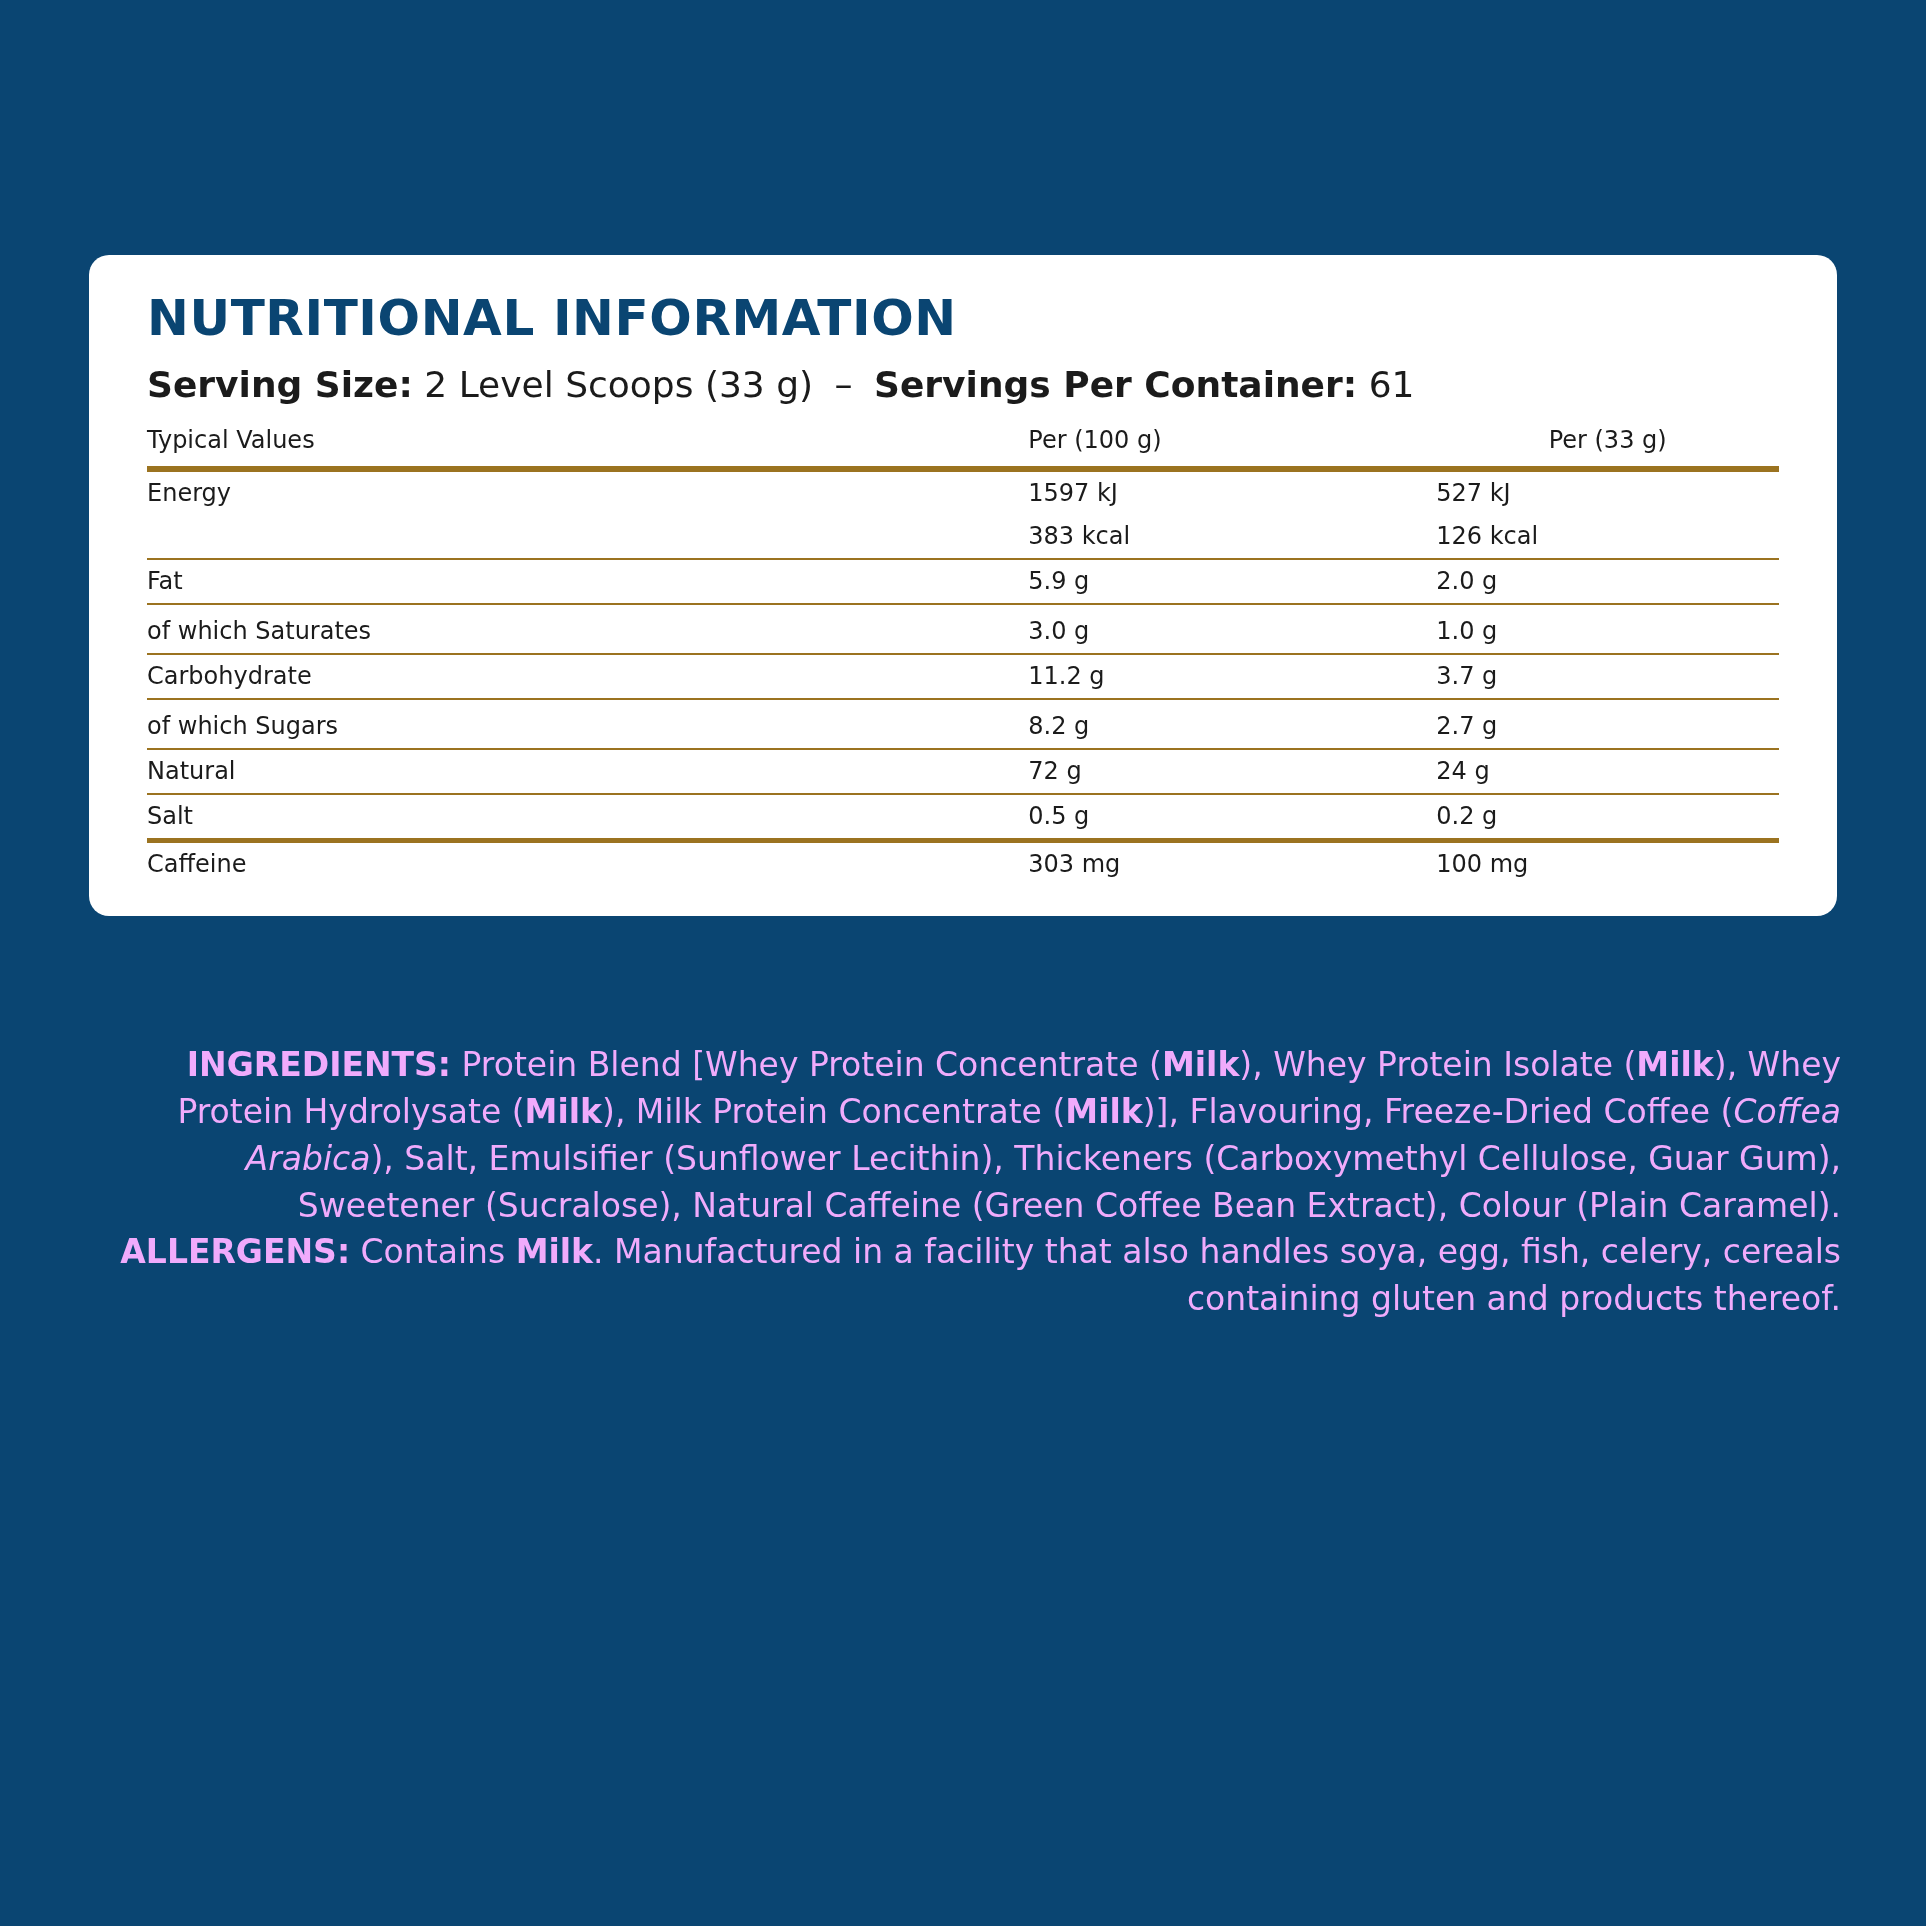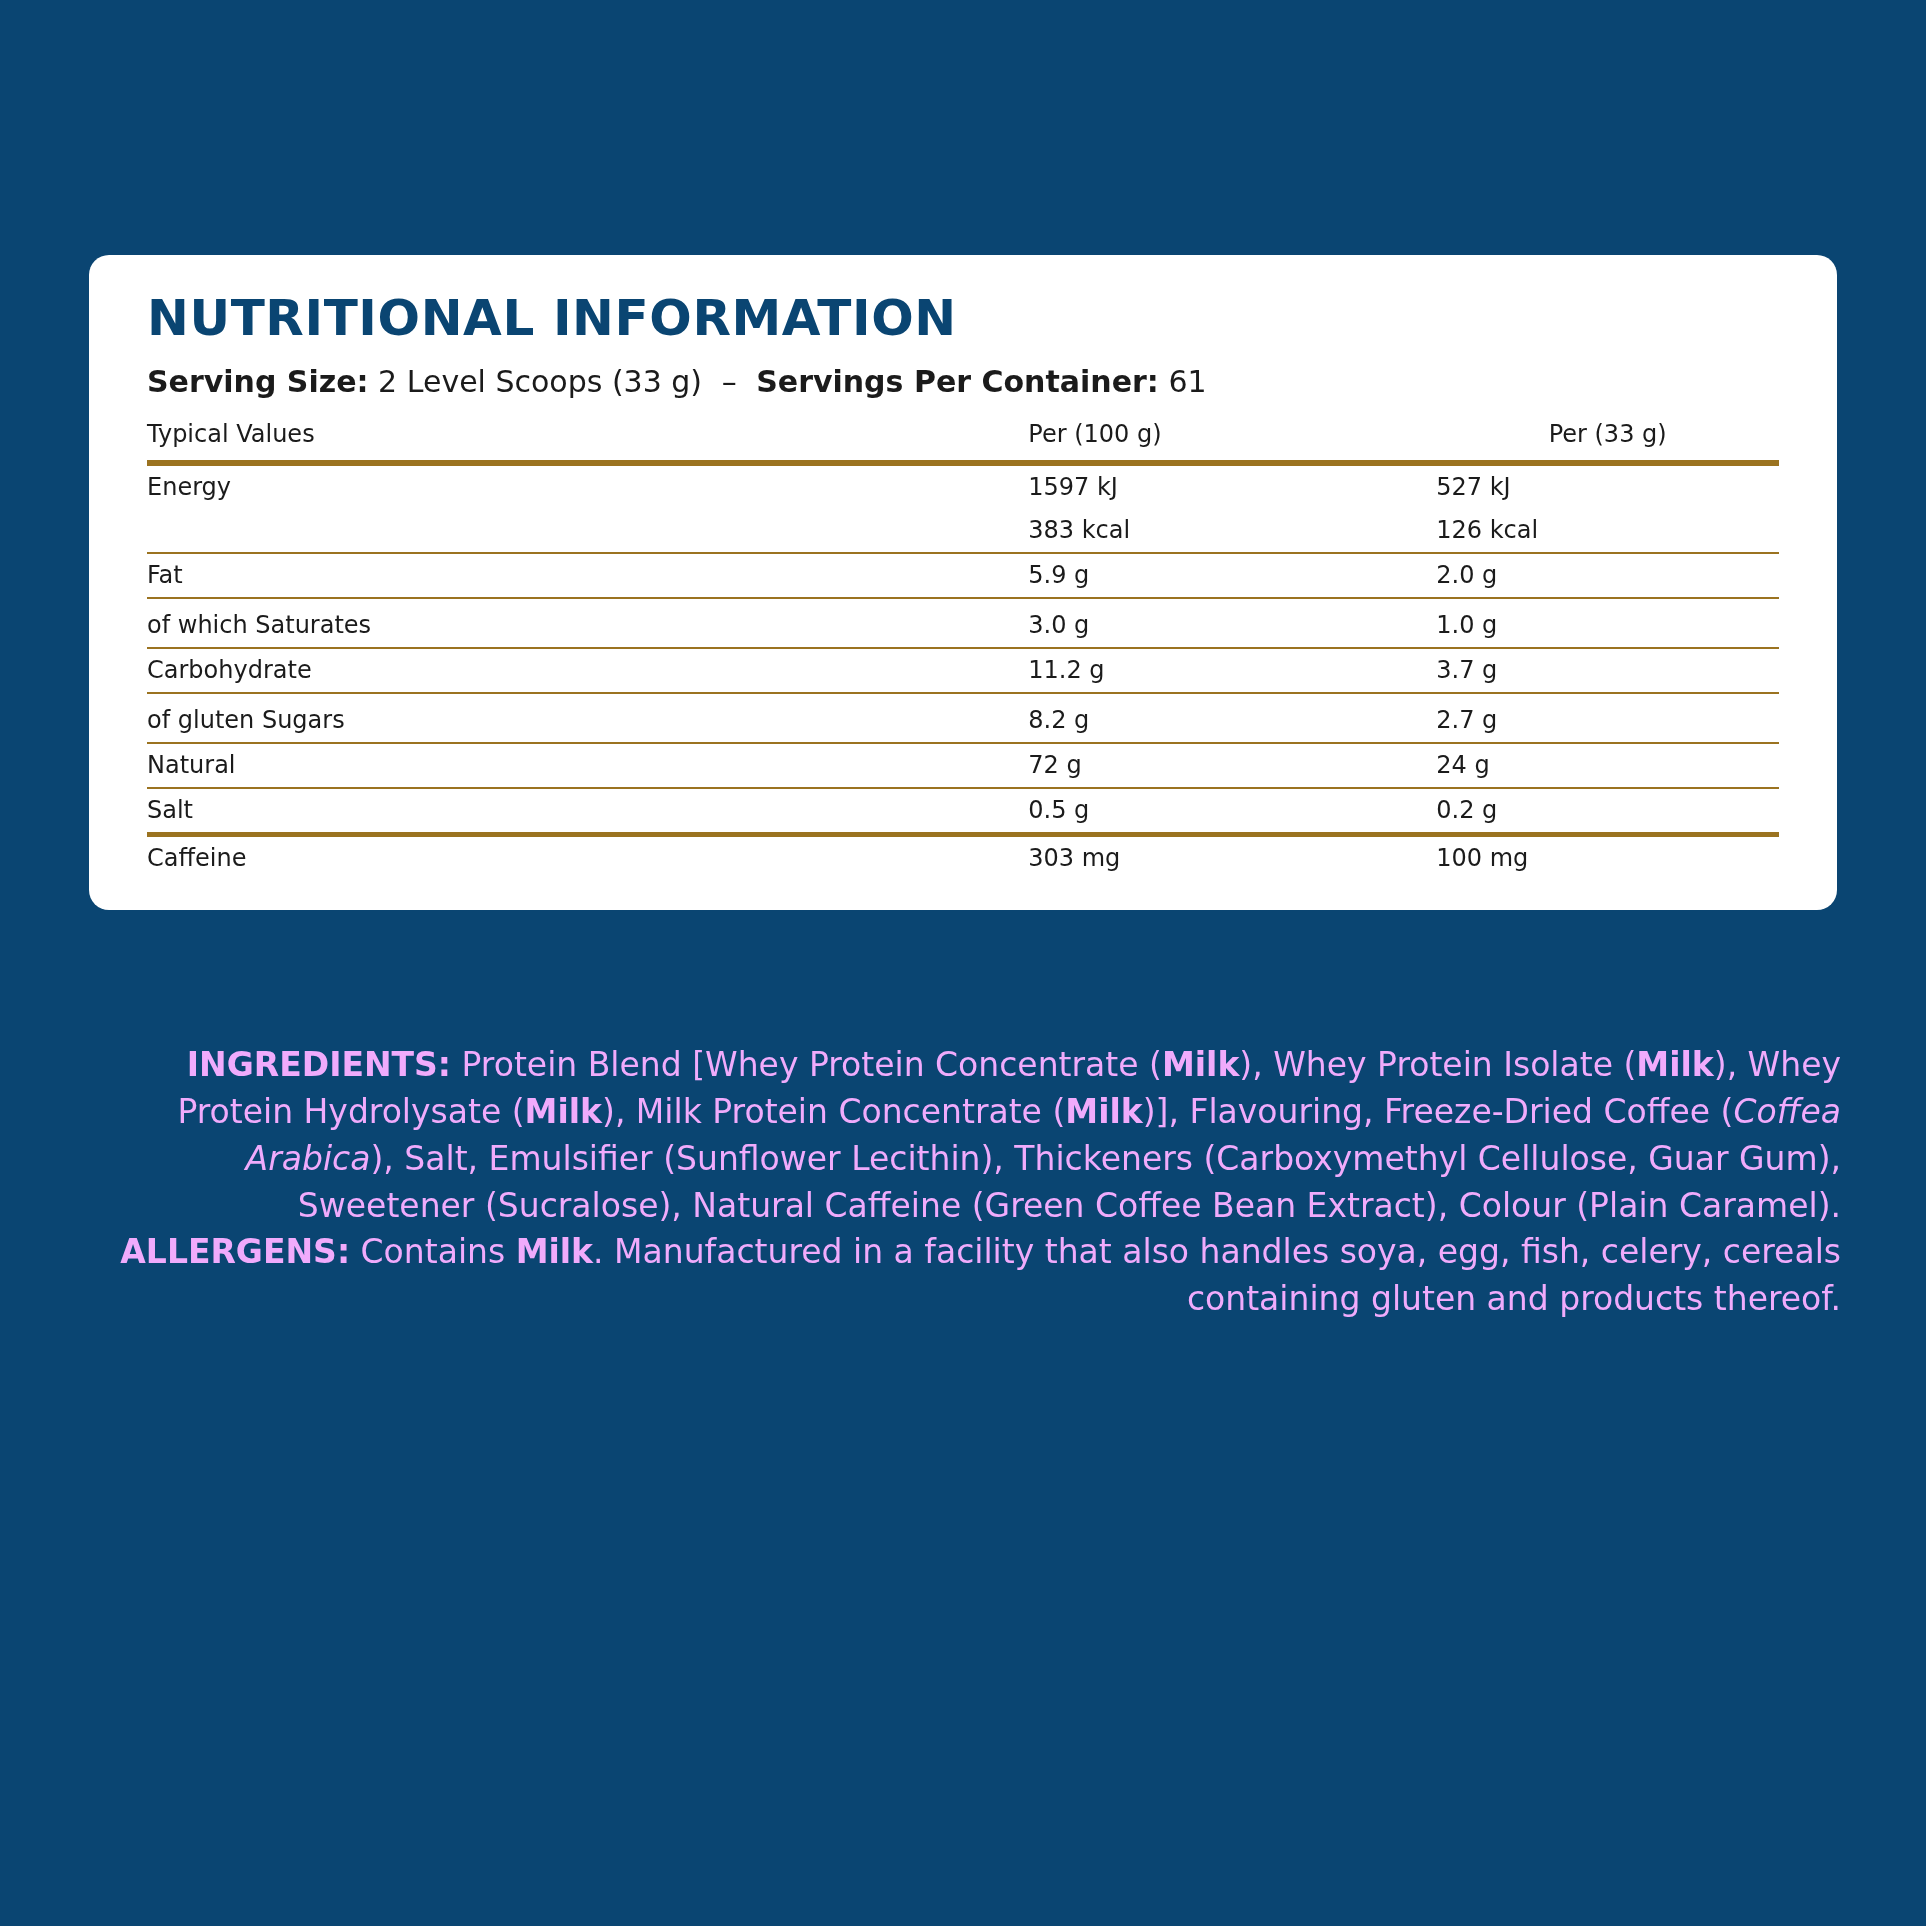--- a/index.html
+++ b/index.html
@@ -35,21 +35,21 @@
   .panel-title {
     color: #0a4572;
     font-size: 50px;
     font-weight: bold;
     letter-spacing: 0.6px;
     line-height: 1.1;
     margin: 8px 0 18px 20px;
   }
   .serving-line {
     margin: 0 0 14px 20px;
-    font-size: 30px;
+    font-size: 36px;
     color: #1b1b1b;
     white-space: nowrap;
   }
   .serving-line .lbl {
     font-weight: bold;
   }
   .serving-line .dash {
     padding: 0 10px;
   }
 
@@ -159,21 +159,21 @@
           <td class="col-name indent">of which Saturates</td>
           <td class="col-v1">3.0 g</td>
           <td class="col-v2">1.0 g</td>
         </tr>
         <tr class="rule">
           <td class="col-name">Carbohydrate</td>
           <td class="col-v1">11.2 g</td>
           <td class="col-v2">3.7 g</td>
         </tr>
         <tr class="rule sub">
-          <td class="col-name indent">of gluten Sugars</td>
+          <td class="col-name indent">of which Sugars</td>
           <td class="col-v1">8.2 g</td>
           <td class="col-v2">2.7 g</td>
         </tr>
         <tr class="rule">
           <td class="col-name">Natural</td>
           <td class="col-v1">72 g</td>
           <td class="col-v2">24 g</td>
         </tr>
         <tr class="rule-thick">
           <td class="col-name">Salt</td>

